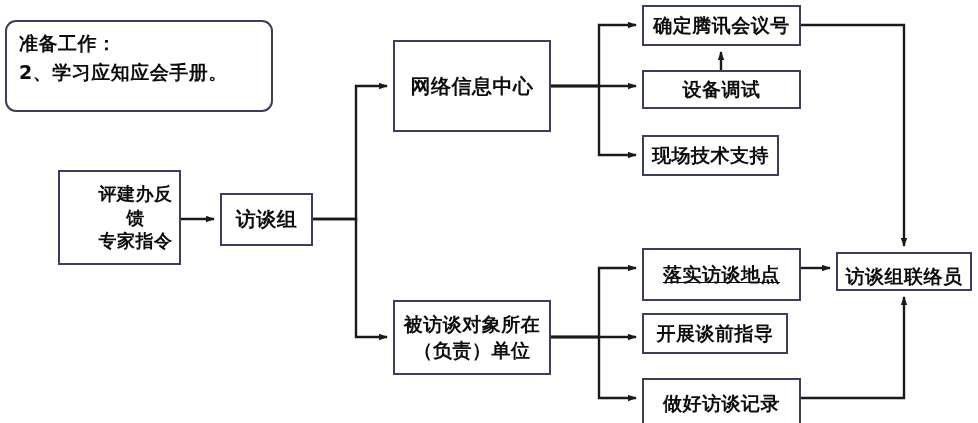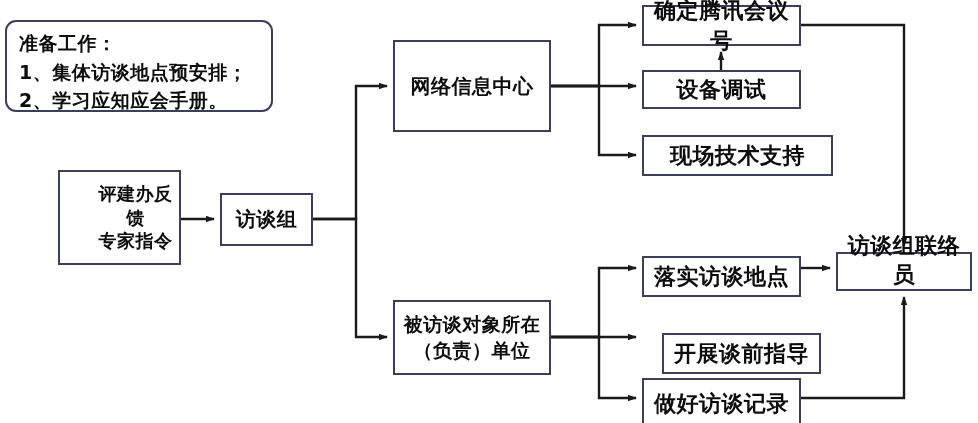--- a/index.html
+++ b/index.html
@@ -27,21 +27,21 @@
     position: absolute;
     box-sizing: border-box;
     border: 2px solid #3b3f5c;
     background: #ffffff;
     color: #0d0d0d;
     display: flex;
     align-items: center;
     justify-content: center;
     text-align: center;
     font-weight: bold;
-    font-size: 22px;
+    font-size: 19px;
     line-height: 1.32;
     letter-spacing: 0.5px;
     z-index: 2;
   }
   .node .label {
     display: block;
     white-space: pre-line;
   }
   .note {
     position: absolute;
@@ -61,23 +61,23 @@
   .note .line {
     display: block;
     white-space: pre;
   }
   .n-start      { left: 58px;  top: 170px; width: 123px; height: 95px;  font-size: 18px; padding-left: 32px; }
   .n-group      { left: 220px; top: 193px; width: 93px;  height: 53px;  font-size: 20px; text-align: right; }
   .n-netcenter  { left: 393px; top: 40px;  width: 158px; height: 92px;  font-size: 20px; }
   .n-unit       { left: 393px; top: 300px; width: 158px; height: 75px;  font-size: 19px; }
   .n-meetingid  { left: 642px; top: 5px;   width: 159px; height: 41px;  }
   .n-debug      { left: 642px; top: 70px;  width: 159px; height: 39px;  }
-  .n-support    { left: 642px; top: 135px; width: 191px; height: 41px;  }
-  .n-venue      { left: 642px; top: 256px; width: 159px; height: 41px;  }
-  .n-guidance   { left: 662px; top: 313px; width: 159px; height: 41px; margin-top: 20px;  }
+  .n-support    { left: 642px; top: 135px; width: 137px; height: 41px;  }
+  .n-venue      { left: 642px; top: 248px; width: 159px; height: 53px; text-decoration: underline;  }
+  .n-guidance   { left: 642px; top: 313px; width: 146px; height: 41px;  }
   .n-record     { left: 642px; top: 378px; width: 159px; height: 51px;  }
   .n-liaison    { left: 836px; top: 252px; width: 136px; height: 39px; align-items: flex-end;  }
   .note-prep    { left: 5px;   top: 20px;   width: 268px; height: 92px;  }
 </style>
 </head>
 <body>
 
 <div id="canvas">
 
   <svg id="connectors" viewBox="0 0 978 423" xmlns="http://www.w3.org/2000/svg">
@@ -111,21 +111,20 @@
       <path d="M801,25 L904,25 L904,246"></path>
 
       <path d="M801,268 L830,268"></path>
 
       <path d="M801,398 L904,398 L904,297"></path>
     </g>
   </svg>
 
   <div class="note note-prep">
     <span class="line">准备工作：</span>
-    <span class="line">1、集体访谈地点预安排；</span>
     <span class="line">2、学习应知应会手册。</span>
   </div>
 
   <div class="node n-start">
     <span class="label">评建办反馈
 专家指令</span>
   </div>
 
   <div class="node n-group">
     <span class="label">访谈组</span>

